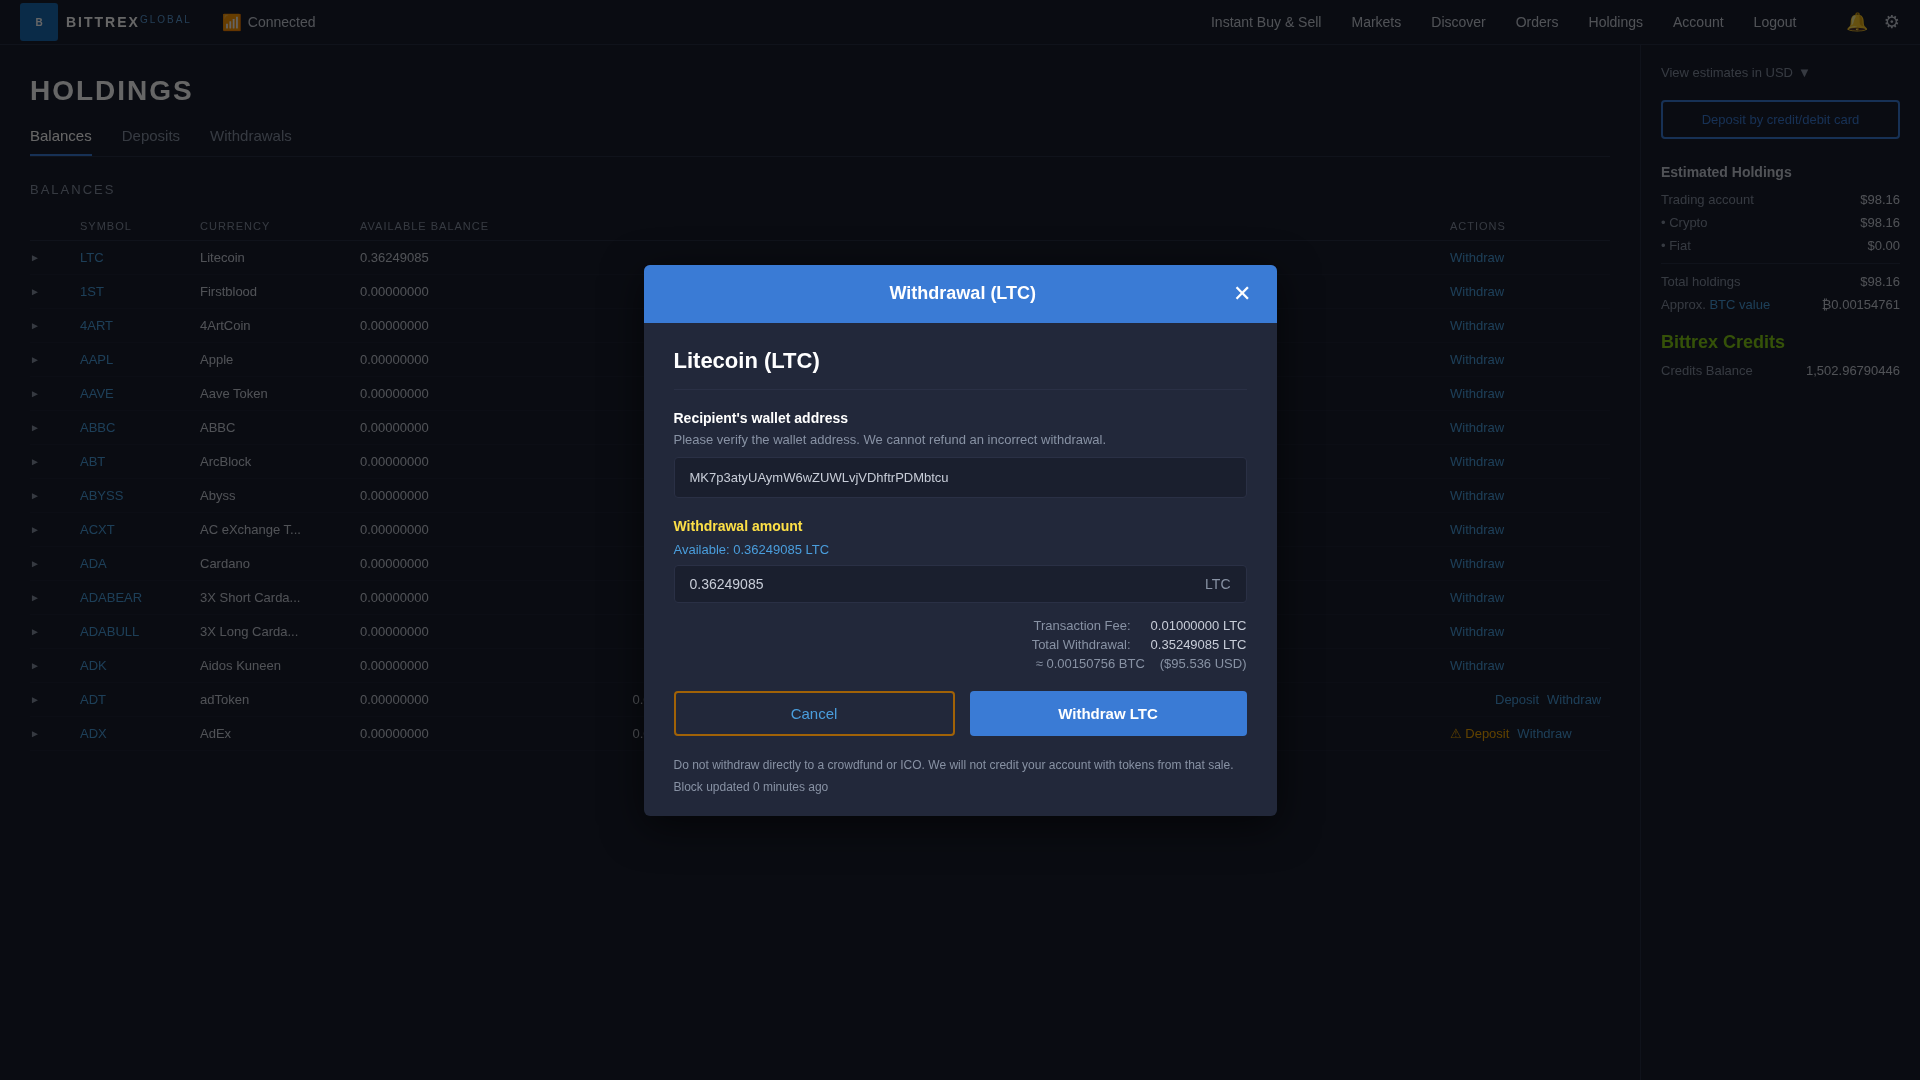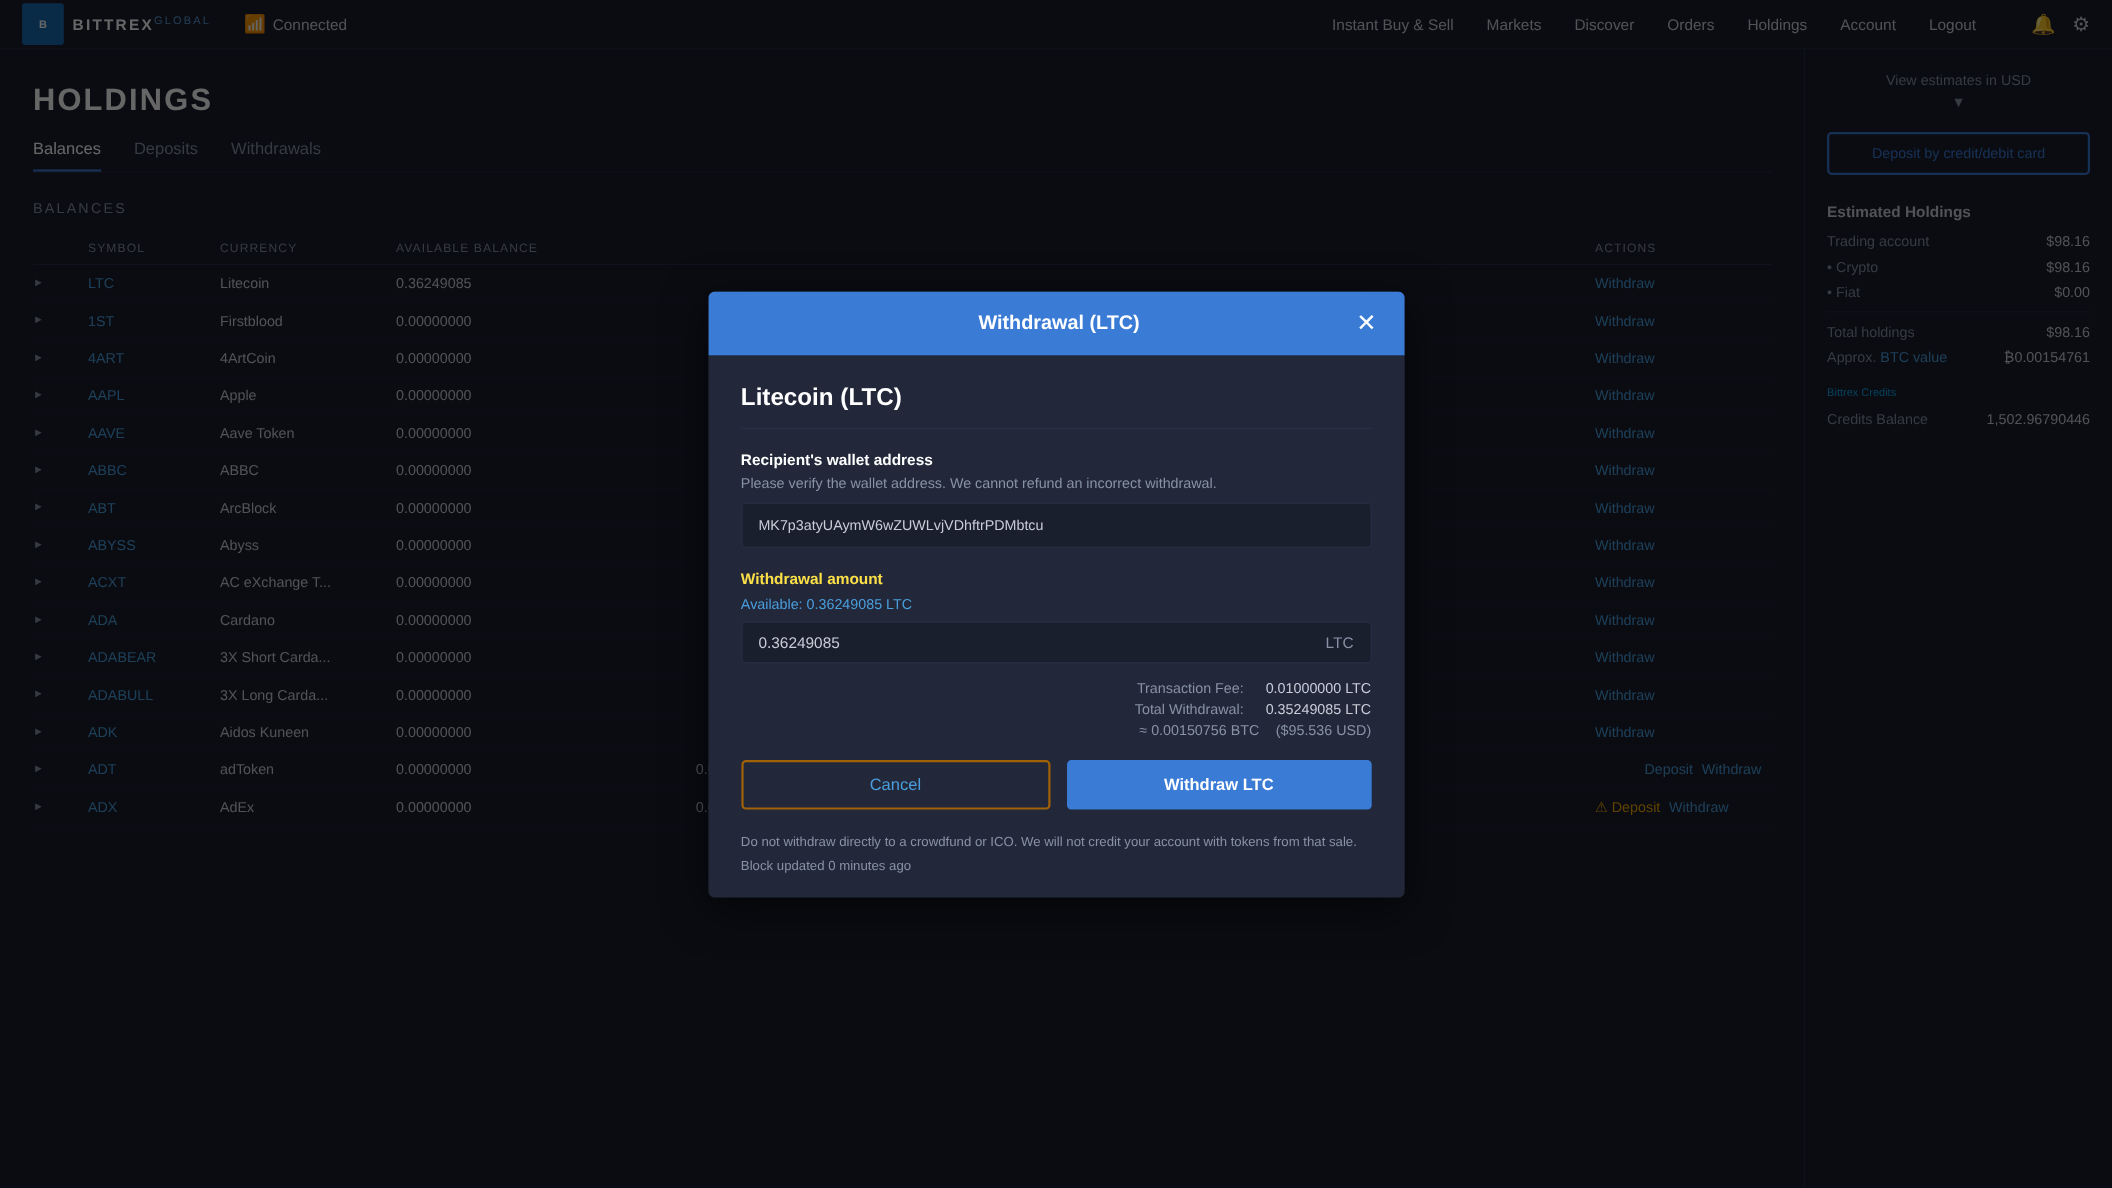--- a/index.html
+++ b/index.html
@@ -168,21 +168,20 @@
       border-left: 1px solid #2a3045;
       background: #1a1f2e;
     }
     .estimate-header {
       display: flex;
       align-items: center;
       gap: 5px;
       font-size: 13px;
       color: #8892a4;
       margin-bottom: 20px;
-      flex-direction: column;
     }
     .deposit-btn {
       background: transparent;
       border: 2px solid #3a7bd5;
       color: #3a7bd5;
       padding: 10px 15px;
       font-size: 13px;
       border-radius: 4px;
       cursor: pointer;
       width: 100%;
@@ -198,23 +197,23 @@
       display: flex;
       justify-content: space-between;
       margin-bottom: 8px;
       font-size: 13px;
     }
     .holdings-label { color: #8892a4; }
     .holdings-value { color: #c8cdd8; }
     .divider { border: none; border-top: 1px solid #2a3045; margin: 10px 0; }
     .btc-link { color: #4a9edd; font-size: 13px; cursor: pointer; text-align: right; }
     .credits-title {
-      color: #0ea5e9;
-      font-size: 10px;
-      font-weight: normal;
+      color: #84cc16;
+      font-size: 18px;
+      font-weight: bold;
       margin-top: 20px;
       margin-bottom: 10px;
     }
 
     
     .overlay {
       position: absolute;
       top: 0;
       left: 0;
       width: 1920px;

